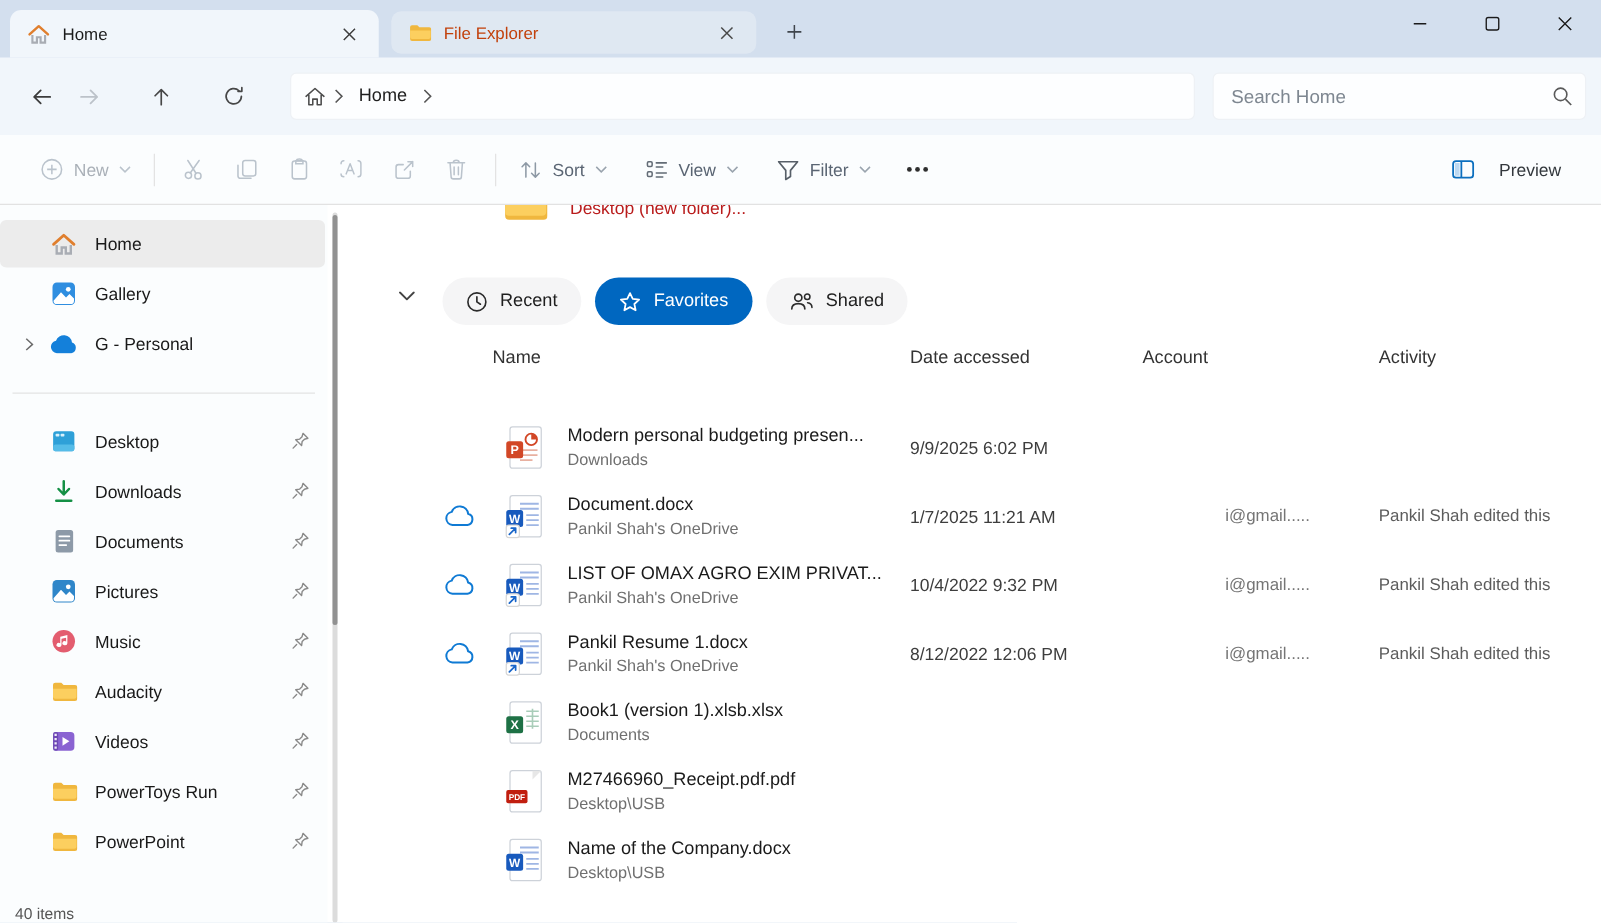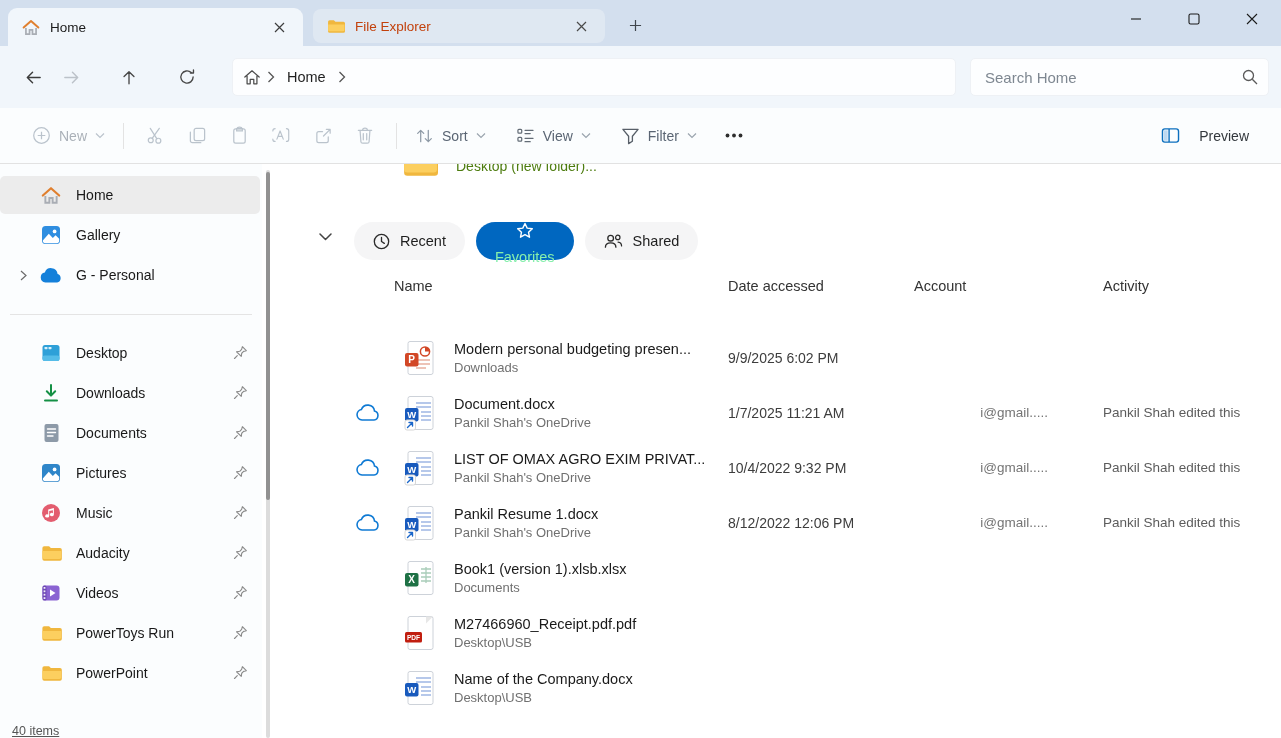--- a/index.html
+++ b/index.html
@@ -49,40 +49,40 @@
   .side-label { margin-left:12px; font-size:14px; color:#191919; white-space:nowrap; }
   .side-pin { position:absolute; right:12px; top:11px; }
   .side-sep { height:1px; background:#e4e4e4; margin:20px 10px 19px 10px; }
   .side-scroll { width:12px; flex:none; position:relative; }
   .side-scroll .track { position:absolute; top:6px; bottom:0; left:4px; width:4px; background:#dcdcdc; border-radius:2px; }
   .side-scroll .thumb { position:absolute; top:8px; height:328px; left:4px; width:4px; background:#919191; border-radius:2px; }
 
   
   .content { flex:1; position:relative; overflow:hidden; background:#fff; }
   .cutoff-row { position:absolute; top:-16px; left:128px; display:flex; gap:18px; }
-  .cutoff-name { margin-top:10px; font-size:14px; color:#4d7c0f; }
+  .cutoff-name { margin-top:10px; font-size:14px; color:#b91c1c; }
 
   .pills-row { position:absolute; top:58px; left:0; right:0; height:40px; display:flex; align-items:flex-start; }
   .collapse-btn { width:30px; height:30px; margin-left:36px; display:flex; align-items:center; justify-content:center; border-radius:4px; }
   .pills { display:flex; gap:11px; margin-left:14px; }
   .pill { height:38px; border-radius:19px; background:#f5f5f6; display:flex; align-items:center; gap:10px; padding:0 19px; font-size:14.5px; color:#1e1e1e; }
-  .pill.active { background:#0067c0; color:#86efac;flex-direction:column; }
+  .pill.active { background:#0067c0; color:#ffffff; }
 
   .grid-header { position:absolute; top:114px; left:0; right:0; display:grid; grid-template-columns:120px 334px 186px 189px auto; font-size:14.5px; color:#333; }
   .rows { position:absolute; top:166px; left:0; right:0; }
   .file-row { height:55px; display:grid; grid-template-columns:110px 70px 274px 186px 189px auto; align-items:center; }
   .cell-cloud { display:flex; justify-content:flex-end; padding-right:2px; }
   .cell-icon { display:flex; justify-content:center; }
   .cell-name .fname { font-size:14.5px; color:#1a1a1a; white-space:nowrap; }
   .cell-name .floc { font-size:13px; color:#707070; margin-top:3px; white-space:nowrap; }
   .cell-date { font-size:14px; color:#3d3d3d; }
   .cell-account { font-size:13.5px; color:#757575; text-align:right; padding-right:55px; white-space:nowrap; }
   .cell-activity { font-size:13.5px; color:#5c5c5c; white-space:nowrap; }
 
-  .statusbar { position:absolute; left:12px; top:724px; font-size:12.5px; color:#555;text-decoration:underline; }
+  .statusbar { position:absolute; left:12px; top:724px; font-size:12.5px; color:#555; }
 
   svg { display:block; }
 </style>
 </head>
 <body>
 
 <div class="window">
 
   <div class="titlebar">
     <div class="tabs">

